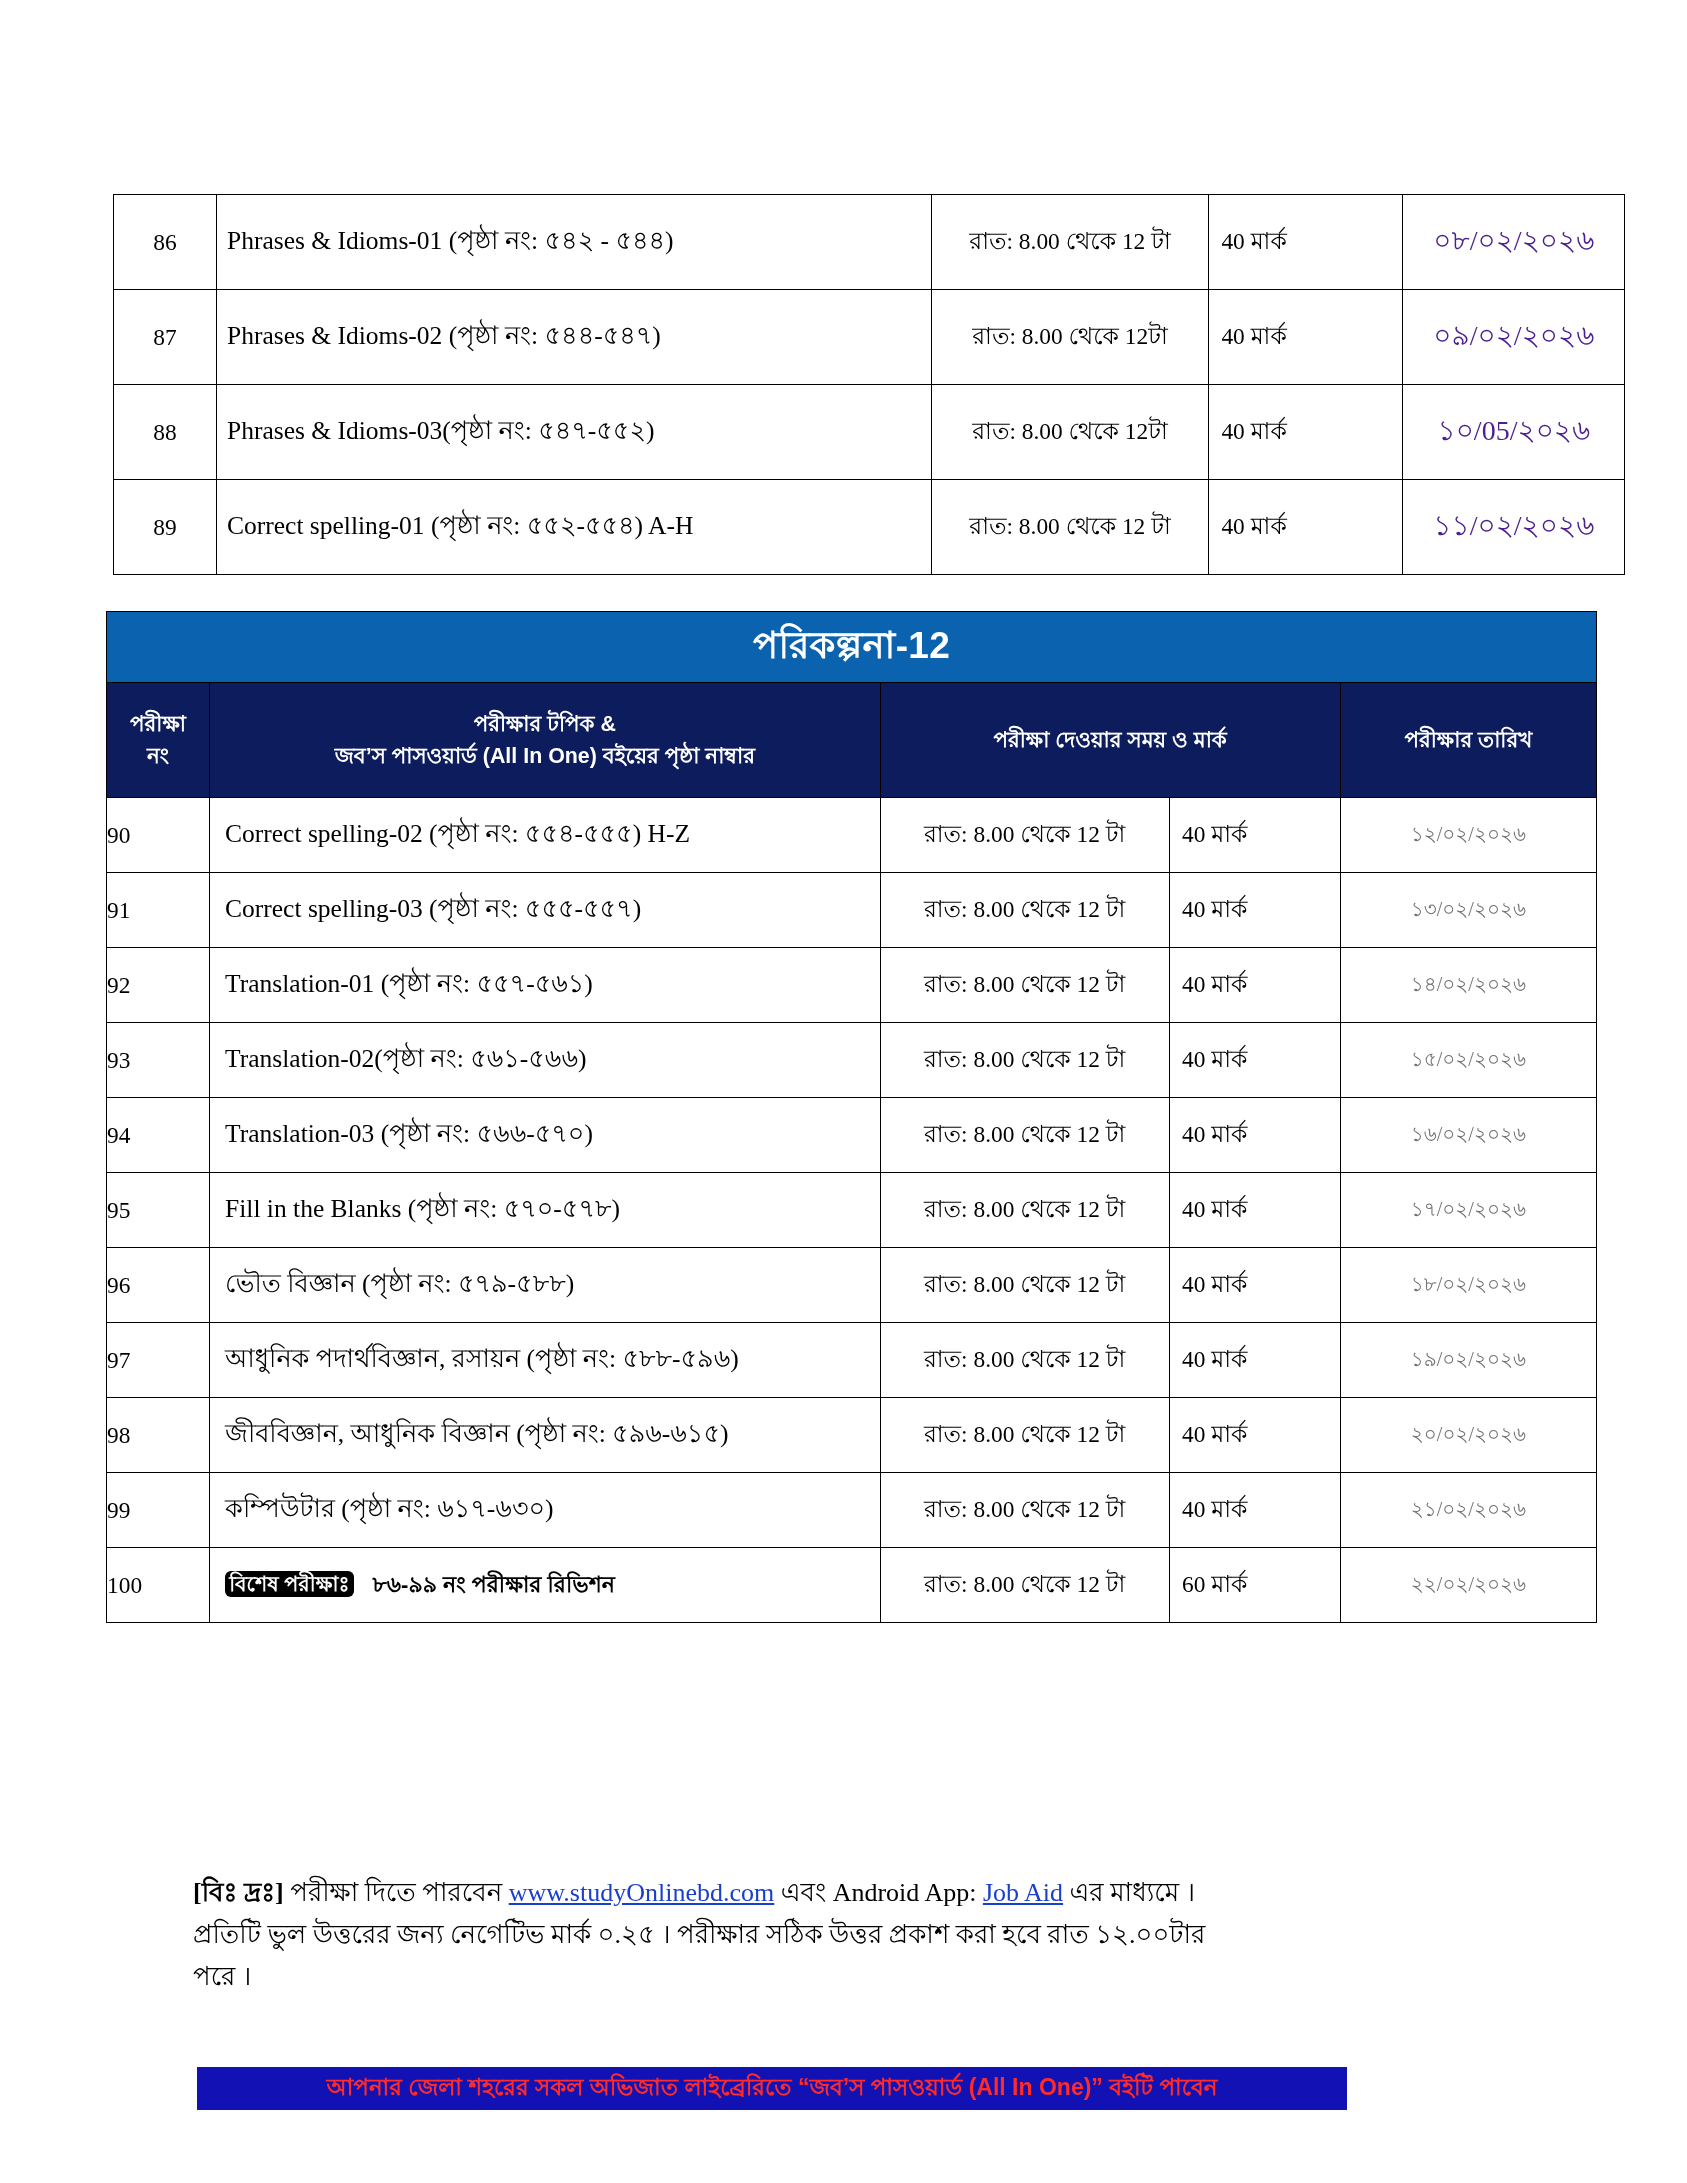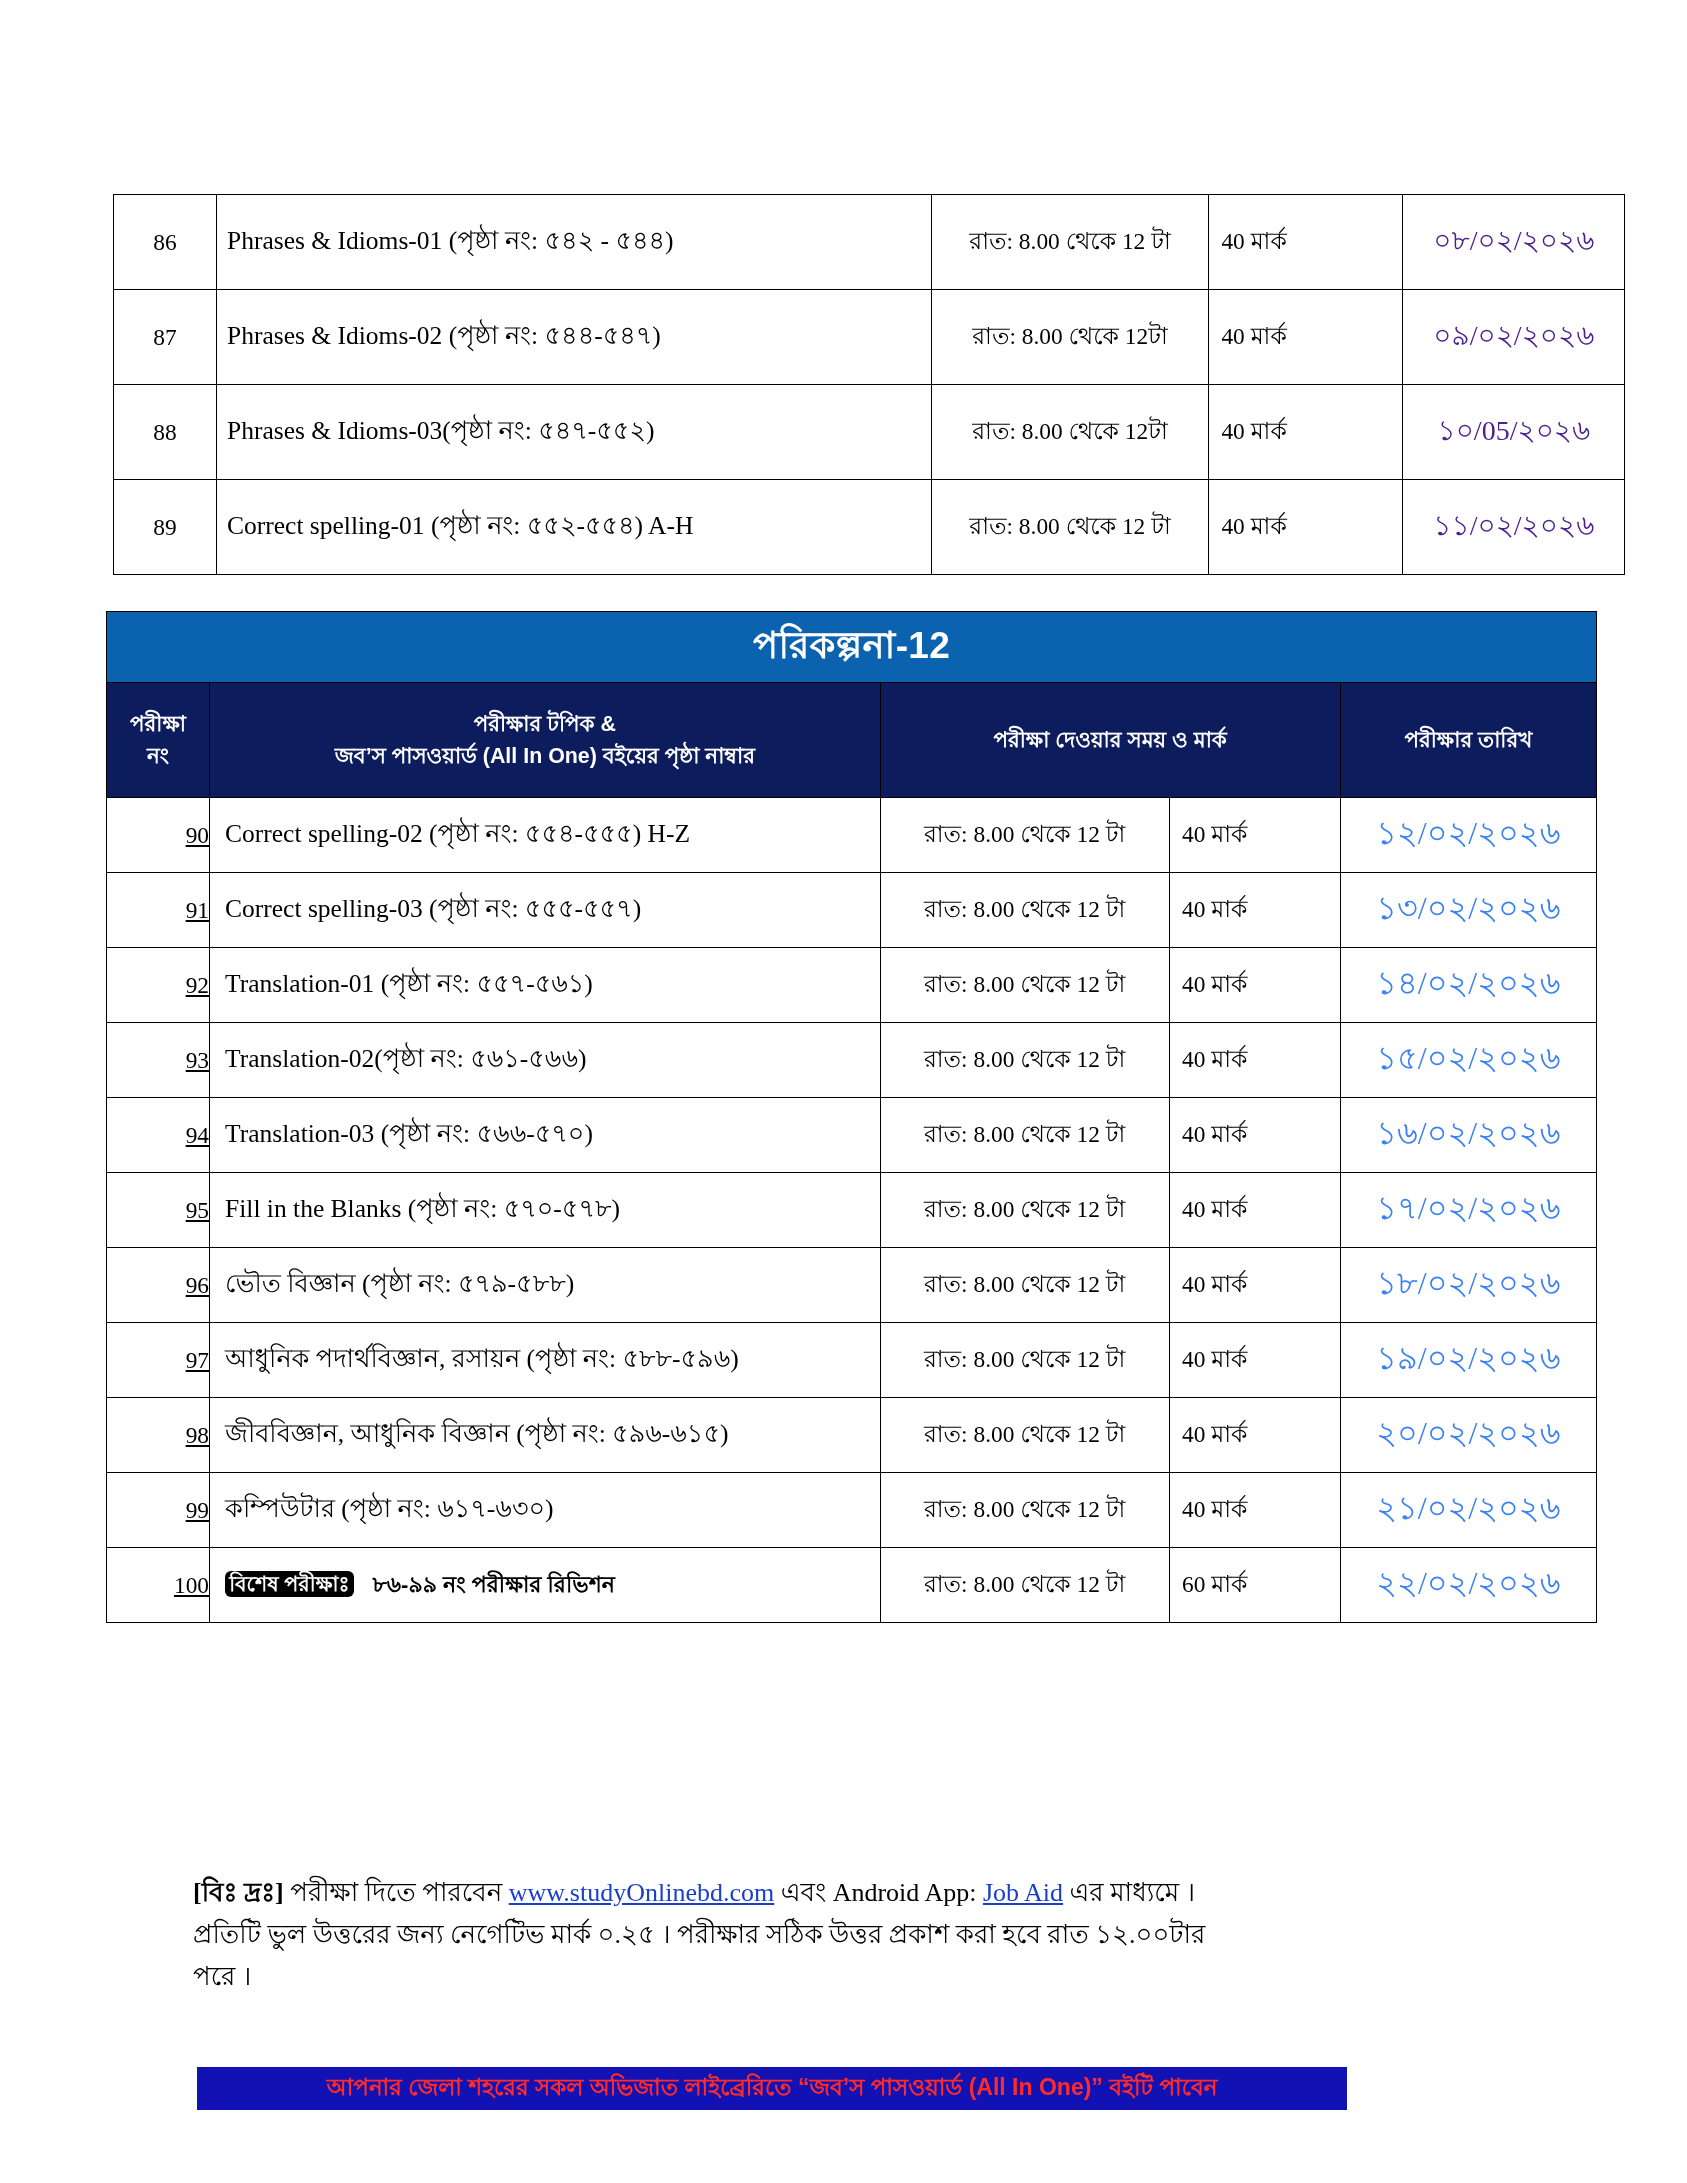--- a/index.html
+++ b/index.html
@@ -74,25 +74,25 @@
     color: #ffffff;
     text-align: center;
     font-family: "Liberation Sans", sans-serif;
     font-weight: bold;
     font-size: 21.4px;
     height: 114px;
     line-height: 1.5;
   }
   .head-cell .l2 { display:block; }
 
-  .m-no     { width: 103px; text-align: right; font-size: 23.4px; text-decoration: underline; }
+  .m-no     { width: 103px; text-align: left; font-size: 23.4px; }
   .m-topic  { width: 670px; text-align: left;   font-size: 25.5px; padding-left: 15px; }
   .m-time   { width: 289px; text-align: center; font-size: 23.4px; }
   .m-mark   { width: 171px; text-align: left;   font-size: 23.4px; padding-left: 12.4px; }
-  .m-date   { width: 256px; text-align: center; font-size: 32px; color: #3b82f6; }
+  .m-date   { width: 256px; text-align: center; font-size: 20px; color: #737373; }
 
   .main-table tbody td { height: 74px; }
 
   .special-label {
     background: #000000;
     color: #ffffff;
     font-family: "Liberation Sans", sans-serif;
     font-weight: bold;
     font-size: 20.7px;
     padding: 1.4px 4.1px;

